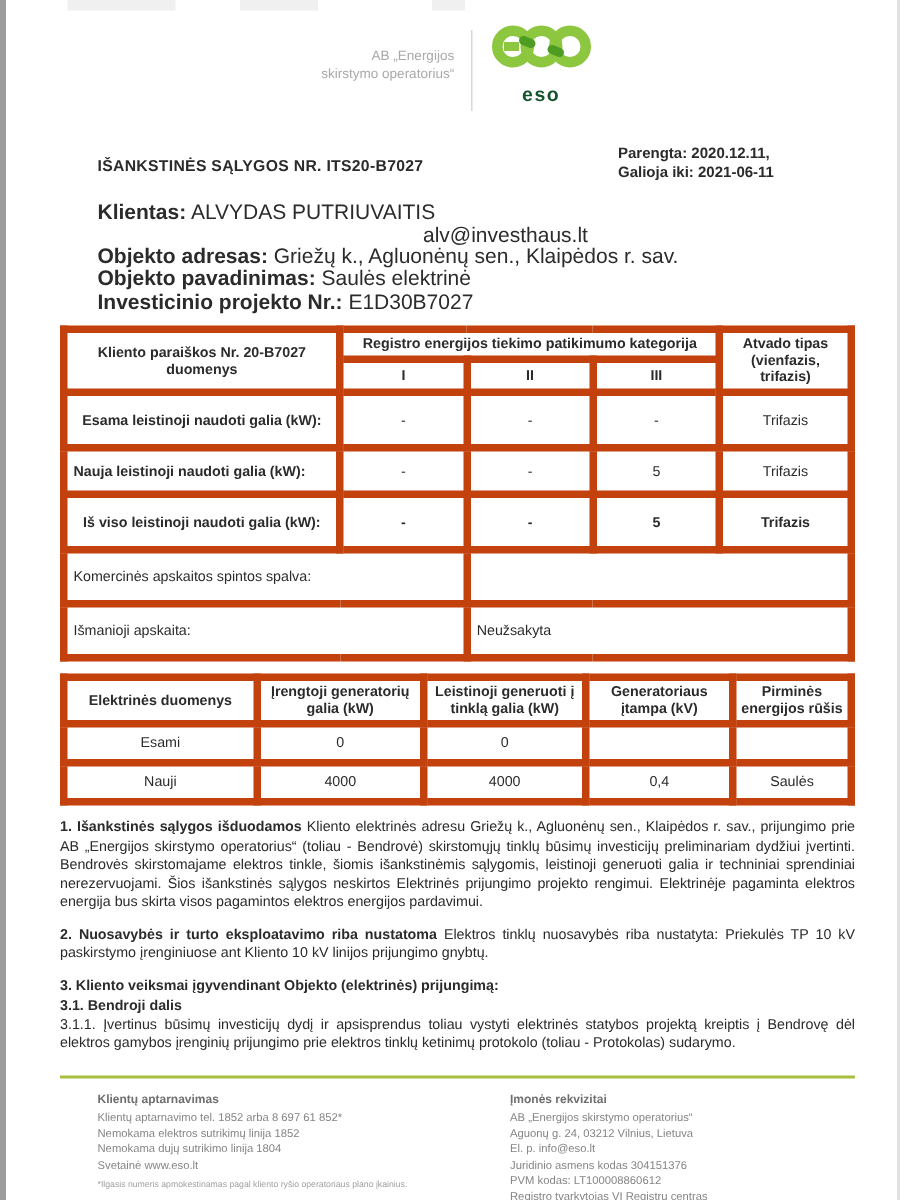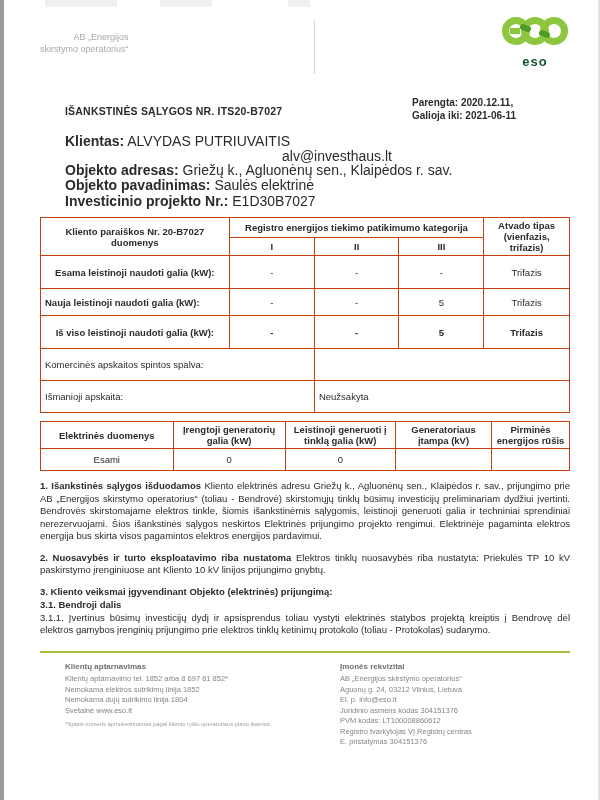--- a/index.html
+++ b/index.html
@@ -11,39 +11,39 @@
   .edge-left  { position:absolute; left:0; top:0; width:4px; height:800px; background:#9c9c9c; }
   .edge-right { position:absolute; right:0; top:0; width:2px; height:800px; background:#e2e2e2; }
   .top-artifact { position:absolute; top:0; height:7px; background:#f0f0f0; }
   .ta1 { left:45px;  width:72px; }
   .ta2 { left:160px; width:52px; }
   .ta3 { left:288px; width:22px; }
 
   .content { position:absolute; left:40px; top:0; width:530px; }
 
   
-  .header-row { display:flex; justify-content:space-between; align-items:flex-start; margin-top:16px;gap:32px; }
+  .header-row { display:flex; justify-content:center; align-items:flex-start; margin-top:16px; }
   .company-name { text-align:right; color:#a9a9a9; font-size:9px; line-height:11.5px; margin-top:16px; }
   .divider-v { width:1px; height:54px; background:#d8d8d8; margin:4px 11px 0 11px; }
   .logo-block { text-align:center; width:70px; }
   .logo-text { color:#14532d; font-weight:bold; font-size:13px; letter-spacing:1px; margin-top:0px; }
 
   
   .title-row { display:flex; justify-content:space-between; margin-top:22px; padding-left:25px; }
   .doc-title { font-weight:bold; font-size:10.5px; margin-top:9px; letter-spacing:0.2px; }
   .dates { font-weight:bold; font-size:10px; line-height:13px; width:158px; }
 
   
   .client-block { margin-top:12px; padding-left:25px; font-size:14px; line-height:15.5px; }
   .b { font-weight:bold; }
   .contact-cont { padding-left:217px; line-height:13px; }
 
   
   table { border-collapse:collapse; width:530px; font-size:9.5px; color:#2b2b2b; margin-top:8px; }
-  td, th { border:1px solid #c2410c; text-align:center; vertical-align:middle; padding:2px 3px; }
+  td, th { border:5px solid #c2410c; text-align:center; vertical-align:middle; padding:2px 3px; }
   th { font-weight:bold; }
   .lab-left { text-align:left; padding-left:4px; }
   .t1 .c0 { width:195px; } .t1 .c1 { width:85px; } .t1 .c2 { width:84px; }
   .t1 .c3 { width:84px; }  .t1 .c4 { width:82px; }
   .t1 .h-cat { height:13px; }
   .t1 .row-tall td { height:28px; }
   .t1 .row-mid td { height:22px; }
   .t1 .row-span td { height:27px; }
   .t2 .c0 { width:137px; } .t2 .c1 { width:113px; } .t2 .c2 { width:112px; }
   .t2 .c3 { width:93px; }  .t2 .c4 { width:75px; }
@@ -181,20 +181,27 @@
       <th class="c3">Generatoriaus įtampa (kV)</th>
       <th class="c4">Pirminės energijos rūšis</th>
     </tr>
     <tr>
       <td>Esami</td>
       <td>0</td>
       <td>0</td>
       <td></td>
       <td></td>
     </tr>
+    <tr>
+      <td>Nauji</td>
+      <td>4000</td>
+      <td>4000</td>
+      <td>0,4</td>
+      <td>Saulės</td>
+    </tr>
   </tbody>
     </table>
 
   <div class="para">
     <span class="b">1. Išankstinės sąlygos išduodamos</span><span> Kliento elektrinės  adresu Griežų k., Agluonėnų sen., Klaipėdos r. sav., prijungimo prie AB „Energijos skirstymo operatorius“ (toliau - Bendrovė) skirstomųjų tinklų būsimų investicijų preliminariam dydžiui įvertinti. Bendrovės skirstomajame elektros tinkle, šiomis išankstinėmis sąlygomis, leistinoji generuoti galia ir techniniai sprendiniai nerezervuojami. Šios išankstinės sąlygos neskirtos Elektrinės prijungimo projekto rengimui. Elektrinėje pagaminta elektros energija bus skirta visos pagamintos elektros energijos pardavimui.</span>
   </div>
   <div class="para">
     <span class="b">2. Nuosavybės ir turto eksploatavimo riba nustatoma</span><span>  Elektros tinklų nuosavybės riba nustatyta: Priekulės TP 10 kV paskirstymo įrenginiuose ant Kliento 10 kV linijos prijungimo gnybtų.</span>
   </div>
   <div class="head-line">3. Kliento veiksmai įgyvendinant Objekto (elektrinės) prijungimą:</div>

